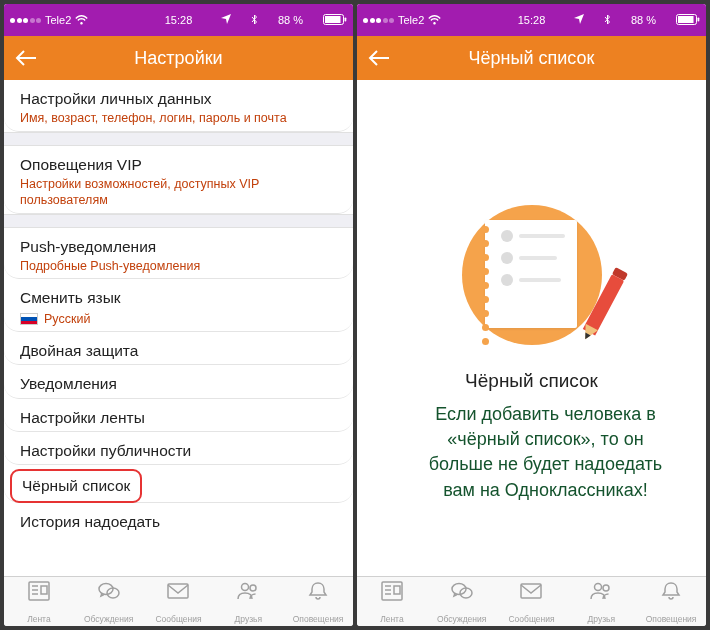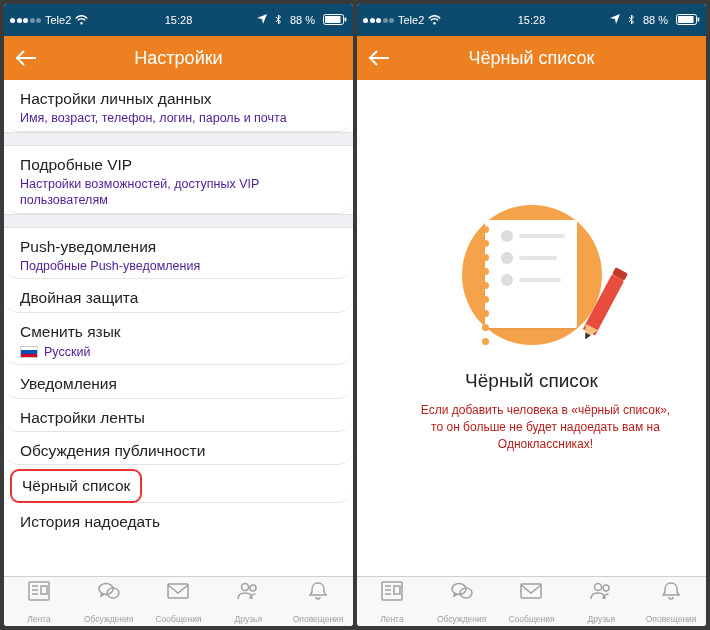--- a/index.html
+++ b/index.html
@@ -15,32 +15,32 @@
     background: #fff;
     width: 350px;
     height: 622px;
     border-radius: 3px;
     overflow: hidden;
     display: flex;
     flex-direction: column;
     position: relative;
   }
   .status-bar {
-    background: #0c4a6e;
+    background: #a21caf;
     height: 20px;
     display: flex;
     align-items: center;
     padding: 16px 6px;
     color: #fff;
     font-size: 11px;
     font-weight: 500;
   }
   .status-left { display: flex; align-items: center; gap: 4px; flex: 1; }
   .status-center { flex: 0; }
-  .status-right { flex: 1; display: flex; justify-content: flex-end; align-items: center; gap: 8px; }
+  .status-right { flex: 1; display: flex; justify-content: flex-end; align-items: center; gap: 20px; }
   .signal-dots { display: flex; gap: 1.5px; }
   .signal-dots span { width: 5px; height: 5px; border-radius: 50%; background: #fff; }
   .signal-dots span.off { background: rgba(255,255,255,0.4); }
   .nav-bar {
     background: #ed8121;
     height: 44px;
     display: flex;
     align-items: center;
     color: #fff;
     position: relative;
@@ -61,21 +61,21 @@
   .section-divider { height: 14px; background: #efeff4; border-top: 1px solid #e0e0e0; border-bottom: 1px solid #e0e0e0; }
   .section-divider:first-child { border-top: none; }
   .cell {
     padding: 9px 16px 4px;
     border-bottom: 1px solid #e4e4e4;
     background: #fff;
     border-radius: 15px;
   }
   .cell:last-child { border-bottom: none; }
   .cell-title { font-size: 15.5px; color: #222; line-height: 1.25; }
-  .cell-sub { font-size: 12.5px; color: #4c1d95; line-height: 1.3; margin-top: 2px; }
+  .cell-sub { font-size: 12.5px; color: #c2410c; line-height: 1.3; margin-top: 2px; }
   .flag-row { display: flex; align-items: center; gap: 6px; margin-top: 3px; }
   .flag-ru {
     width: 18px; height: 12px; display: inline-block;
     background: linear-gradient(#fff 0 33.3%, #0052b4 33.3% 66.6%, #d80027 66.6% 100%);
     border: 0.5px solid #ccc;
   }
   .highlight {
     display: inline-block;
     border: 2.5px solid #e63333;
     border-radius: 9px;
@@ -137,21 +137,21 @@
     border-left: 7px solid transparent; border-right: 7px solid transparent;
     border-top: 14px solid #f1c27d;
   }
   .illus-pencil-tip2 {
     position: absolute; bottom: 0; left: 4px;
     border-left: 3px solid transparent; border-right: 3px solid transparent;
     border-top: 6px solid #333;
   }
   .illus-pencil-eraser { position: absolute; top: 2px; width: 100%; height: 8px; background: #c0392b; border-radius: 2px; }
   .empty-title { font-size: 19px; color: #222; margin-bottom: 10px; }
-  .empty-text { font-size: 12px; color: #b91c1c; line-height: 1.4; padding: 0 30px; margin-left: 28px; }
+  .empty-text { font-size: 18px; color: #14532d; line-height: 1.4; padding: 0 30px; margin-left: 28px; }
 </style>
 </head>
 <body>
 
 <div class="phone">
   <div class="status-bar">
     <div class="status-left">
       <span class="signal-dots">
           <span></span>
           <span></span>
@@ -196,47 +196,47 @@
   </div>
   <div class="content">
 
     <div class="cell">
       <div class="cell-title">Настройки личных данных</div>
       <div class="cell-sub">Имя, возраст, телефон, логин, пароль и почта</div>
     </div>
     <div class="section-divider"></div>
 
     <div class="cell">
-      <div class="cell-title">Подробные VIP</div>
+      <div class="cell-title">Оповещения VIP</div>
       <div class="cell-sub">Настройки возможностей, доступных VIP пользователям</div>
     </div>
     <div class="section-divider"></div>
 
     <div class="cell">
       <div class="cell-title">Push-уведомления</div>
       <div class="cell-sub">Подробные Push-уведомления</div>
-    </div>
-    <div class="cell">
-      <div class="cell-title">Двойная защита</div>
     </div>
     <div class="cell">
       <div class="cell-title">Сменить язык</div>
       <div class="flag-row">
         <span class="flag-ru"></span>
         <span class="cell-sub" style="margin-top:0;">Русский</span>
       </div>
     </div>
     <div class="cell">
+      <div class="cell-title">Двойная защита</div>
+    </div>
+    <div class="cell">
       <div class="cell-title">Уведомления</div>
     </div>
     <div class="cell">
       <div class="cell-title">Настройки ленты</div>
     </div>
     <div class="cell">
-      <div class="cell-title">Обсуждения публичности</div>
+      <div class="cell-title">Настройки публичности</div>
     </div>
     <div class="cell">
       <span class="highlight">
         <span class="cell-title">Чёрный список</span>
       </span>
     </div>
     <div class="cell">
       <div class="cell-title">История надоедать</div>
     </div>
   </div>

